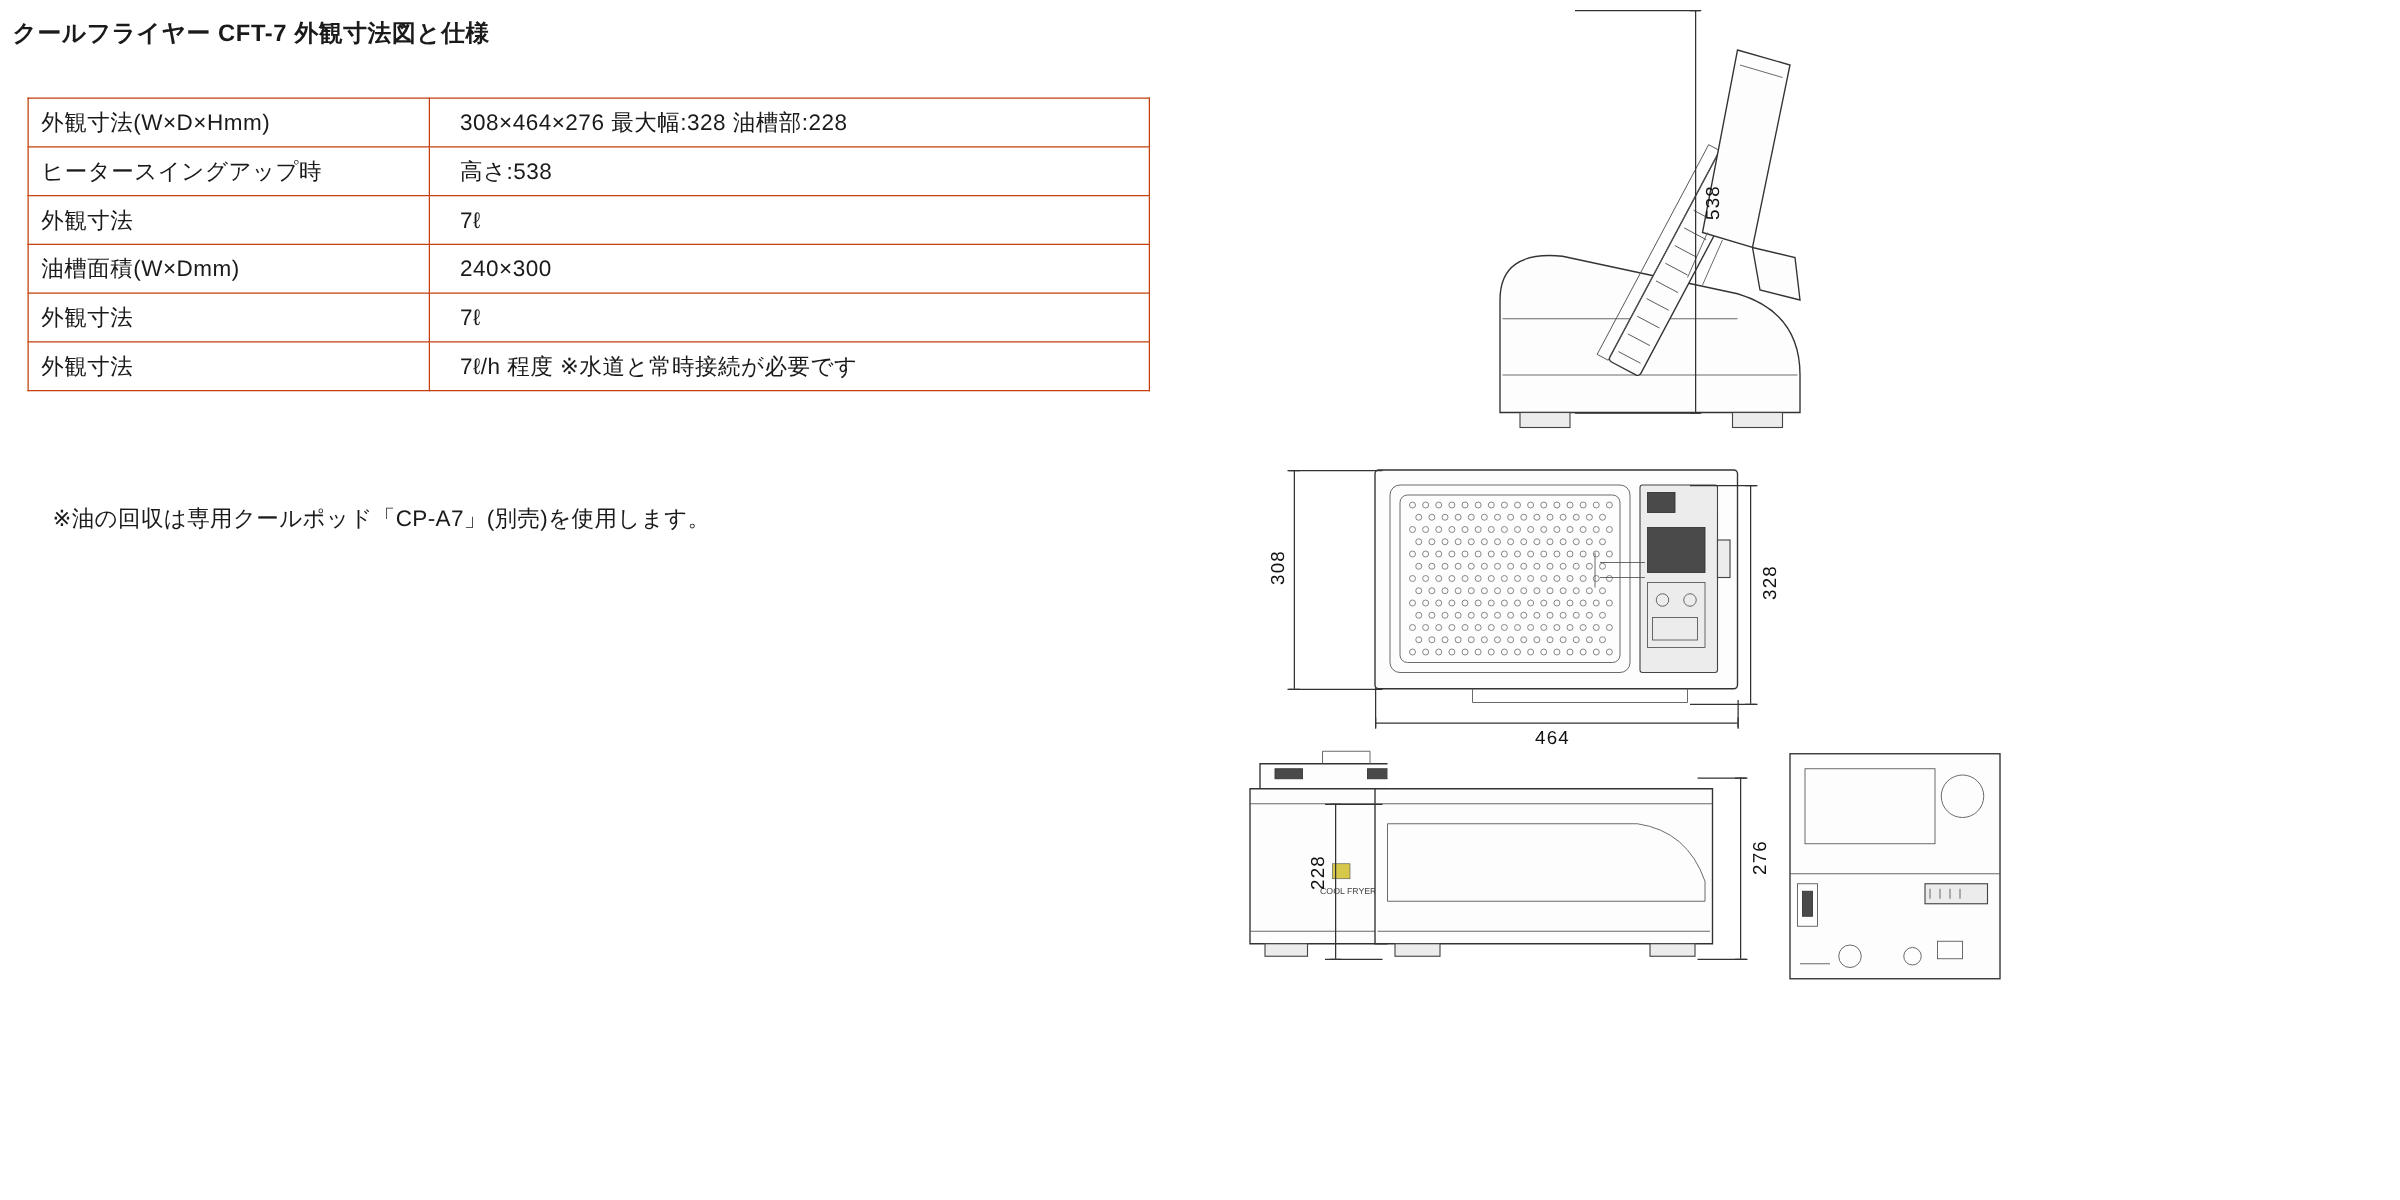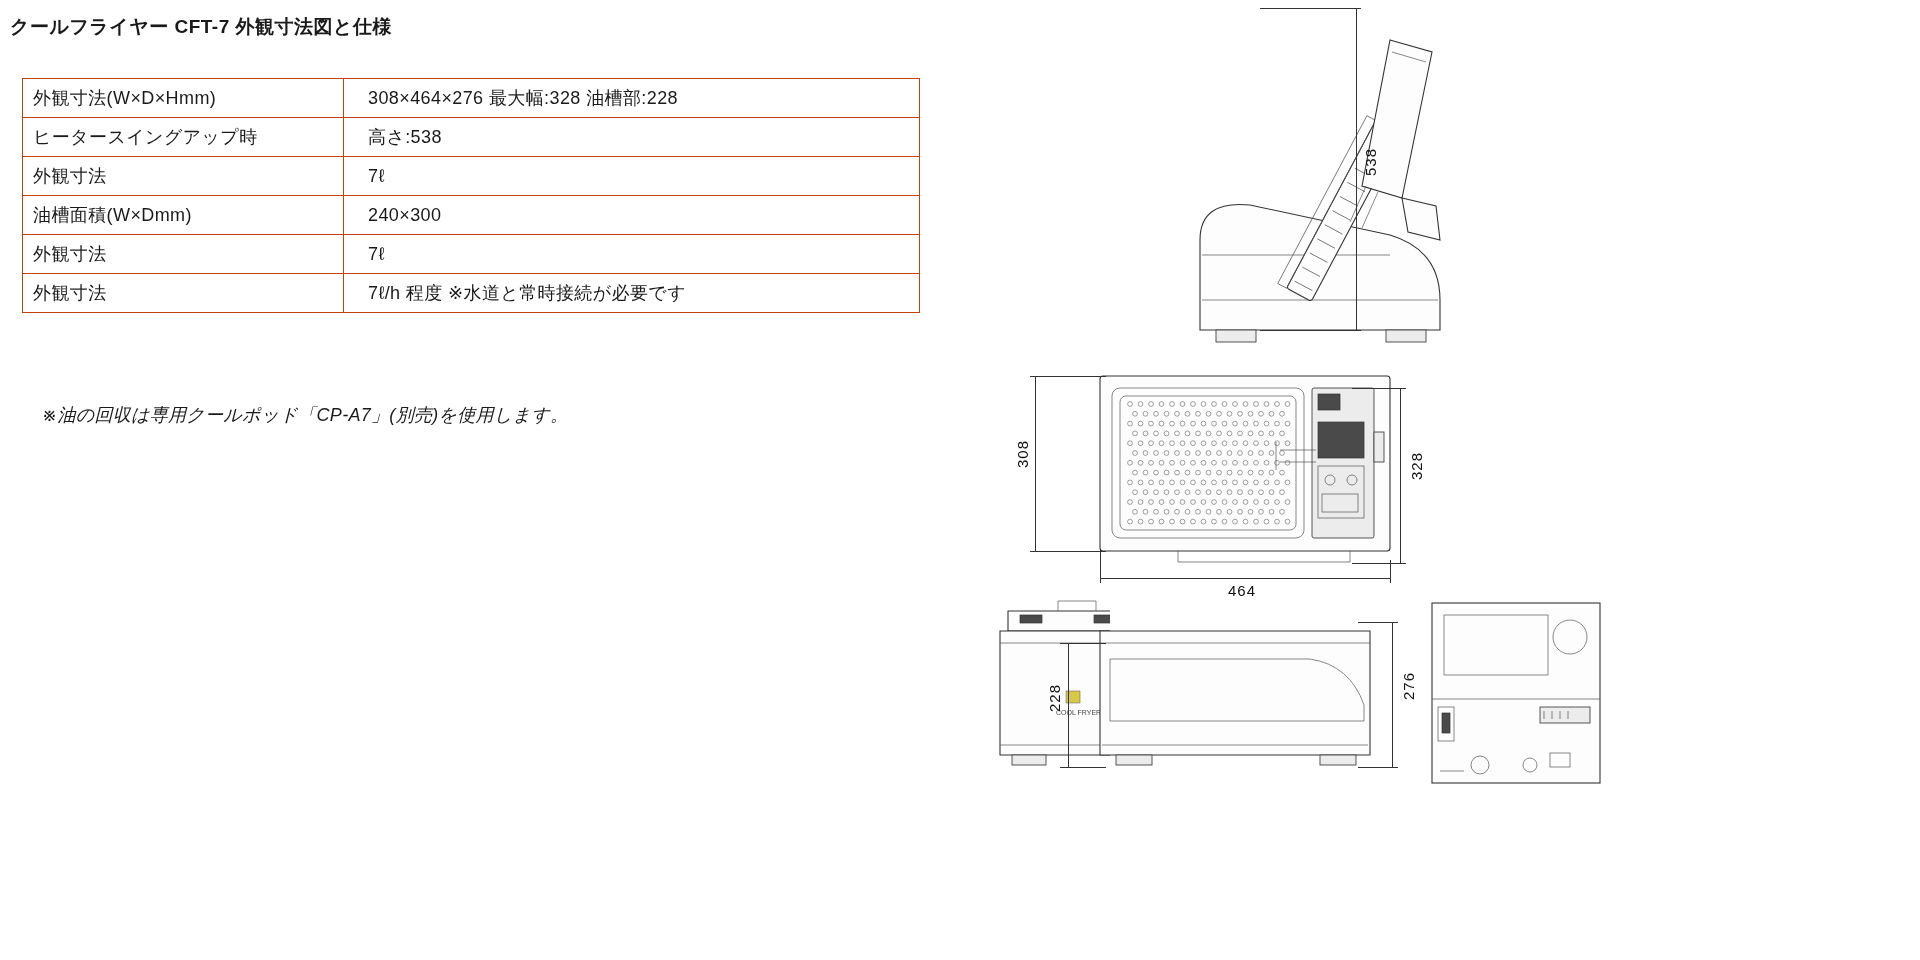--- a/index.html
+++ b/index.html
@@ -50,21 +50,20 @@
     padding-left: 24px;
     margin-top: 28px;
   }
   .notes {
     position: absolute;
     left: 42px;
     top: 400px;
     font-size: 18px;
     line-height: 1.75;
     letter-spacing: 0.3px;
-    font-style: italic;
   }
   .note-line { white-space: nowrap; }
 
   
   #drawings {
     position: absolute;
     left: 960px;
     top: 0;
     width: 960px;
     height: 960px;

